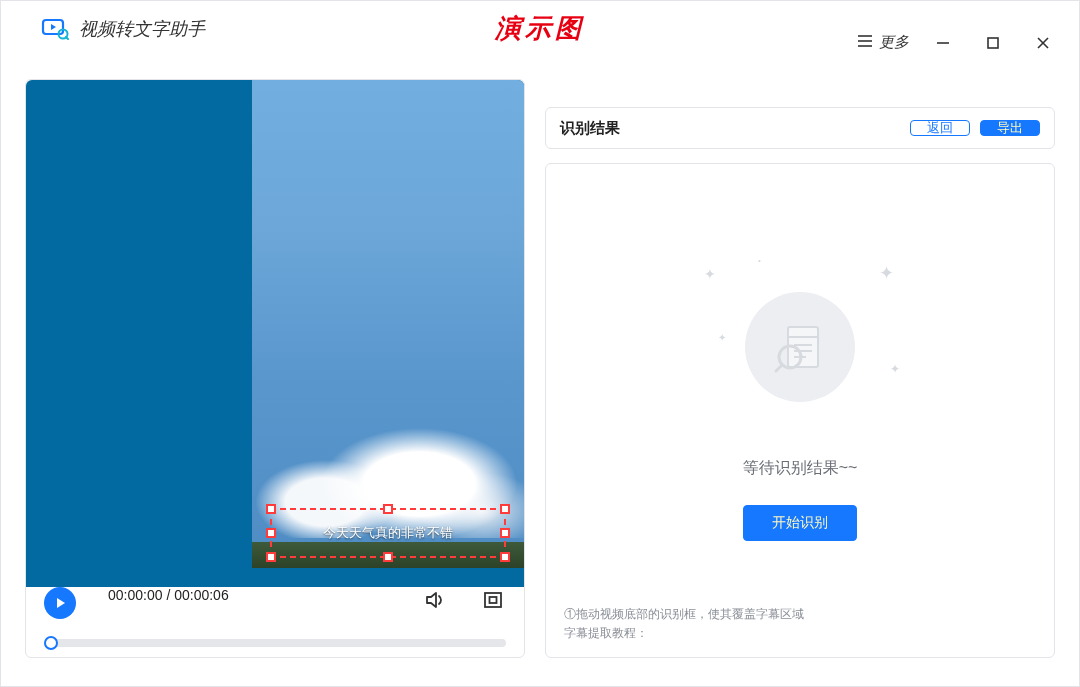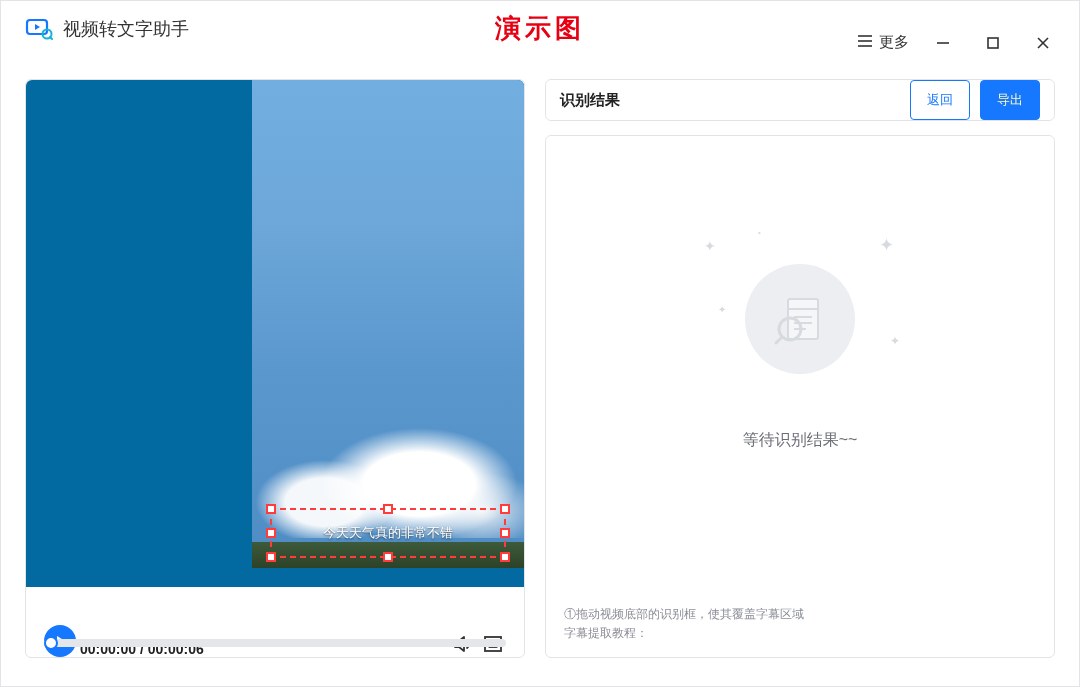--- a/index.html
+++ b/index.html
@@ -16,23 +16,24 @@
     width: 100%;
     height: 100%;
     display: flex;
     flex-direction: column;
   }
   
   .titlebar {
     height: 56px;
     display: flex;
     align-items: center;
-    padding: 0 20px 0 24px;
+    padding: 0 20px 0 40px;
     position: relative;
     border-bottom: 1px solid transparent;
+    font-style: italic;
   }
   .logo-wrap { display: flex; align-items: center; gap: 10px; }
   .logo-icon { width: 28px; height: 28px; position: relative; }
   .app-title { font-size: 18px; color: #333; font-weight: 500; }
   .demo-label {
     position: absolute;
     left: 50%; transform: translateX(-50%);
     font-size: 26px;
     font-weight: 900;
     color: #e70012;
@@ -108,25 +109,24 @@
   .subtitle-text {
     position: absolute; inset: 0;
     display: flex; align-items: center; justify-content: center;
     color: #fff; font-size: 13px; font-weight: 500;
     text-shadow: 0 1px 2px rgba(0,0,0,0.6);
   }
   
   .player-controls {
     height: 70px;
     display: flex;
-    align-items: flex-end;
+    align-items: flex-start;
     padding: 0 18px;
-    gap: 4px;
+    gap: 32px;
     position: relative;
-    font-weight: bold;
   }
   .play-btn {
     width: 32px; height: 32px; border-radius: 50%;
     background: #1677ff; display: flex; align-items: center; justify-content: center;
     cursor: pointer;
   }
   .time-text { font-size: 14px; color: #222; }
   .ctrl-spacer { flex: 1; }
   .ctrl-icon { width: 26px; height: 26px; display:flex; align-items:center; justify-content:center; cursor:pointer; }
   .progress-bar {
@@ -143,26 +143,26 @@
   .right-panel {
     flex: 1;
     display: flex;
     flex-direction: column;
     gap: 14px;
     border: none;
     background: transparent;
   }
   .result-header {
     background:#fff; border:1px solid #e2e4e8; border-radius:6px;
-    height: 42px; display:flex; align-items:center; padding: 0 14px;
+    height: 42px; display:flex; align-items:center; padding: 0 14px; margin-top: 28px;
   }
   .result-title { font-size: 15px; font-weight: 700; color:#222; }
   .header-btns { margin-left:auto; display:flex; gap:10px; }
   .btn {
-    height: 40px; padding: 0 16px; border-radius: 4px;
+    height: 16px; padding: 0 16px; border-radius: 4px;
     font-size: 13px; display:flex; align-items:center; cursor:pointer;
   }
   .btn-outline { border:1px solid #1677ff; color:#1677ff; background:#fff; }
   .btn-primary { background:#1677ff; color:#fef9c3; border:1px solid #1677ff; }
   .btn-big { height: 36px; padding: 0 28px; font-size: 14px; }
 
   .result-body {
     background:#fff; border:1px solid #e2e4e8; border-radius:6px;
     flex:1; display:flex; flex-direction:column; align-items:center;
     padding: 28px 18px 14px 18px;
@@ -312,20 +312,25 @@
               <polyline points="20,22 50,22" stroke="#d7dade" stroke-width="2"></polyline>
               <line x1="26" y1="30" x2="44" y2="30" stroke="#d7dade" stroke-width="2"></line>
               <line x1="26" y1="36" x2="44" y2="36" stroke="#d7dade" stroke-width="2"></line>
               <line x1="26" y1="42" x2="38" y2="42" stroke="#d7dade" stroke-width="2"></line>
               <circle cx="22" cy="42" r="11" fill="none" stroke="#d7dade" stroke-width="3"></circle>
               <line x1="13" y1="51" x2="8" y2="56" stroke="#d7dade" stroke-width="3" stroke-linecap="round"></line>
             </svg>
           </div>
         </div>
         <div class="placeholder-text">等待识别结果~~</div>
+        <div class="start-btn-wrap">
+          <div class="btn btn-primary btn-big">
+            <span>开始识别</span>
+          </div>
+        </div>
         <div class="tutorial">
           <div>①拖动视频底部的识别框，使其覆盖字幕区域</div>
           <div>字幕提取教程：</div>
         </div>
       </div>
     </div>
 
   </div>
 </div>
 

